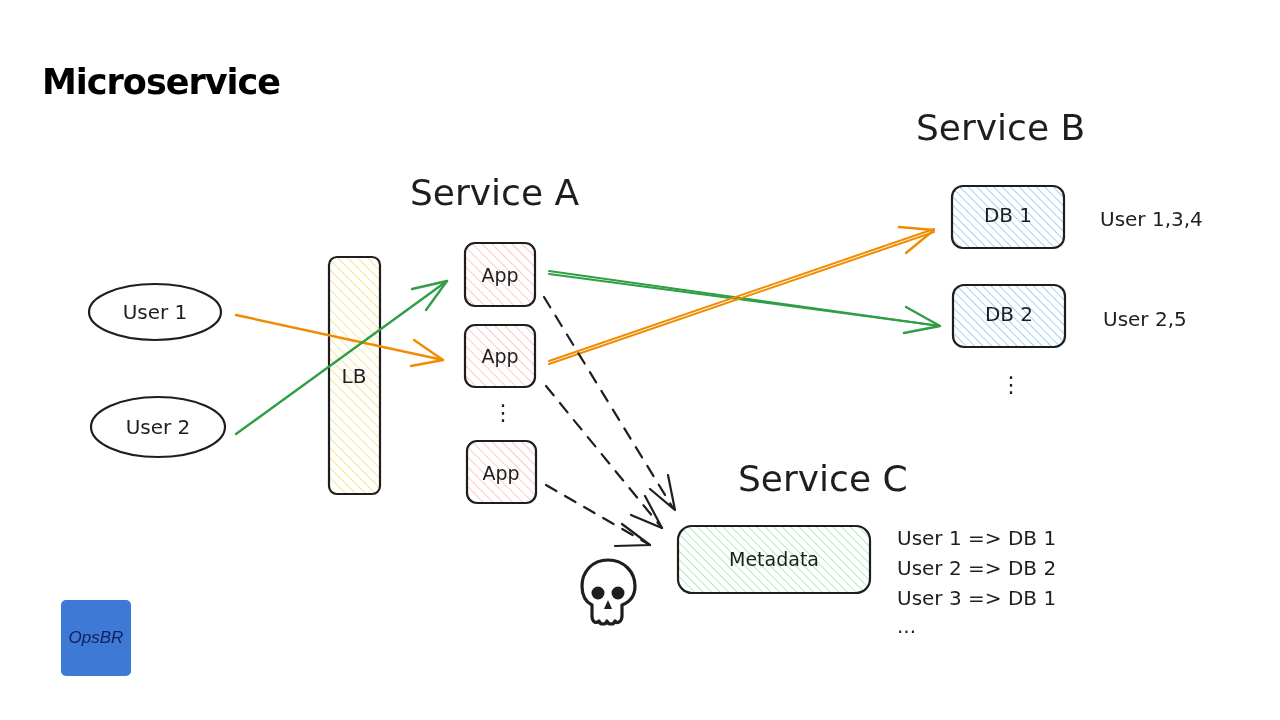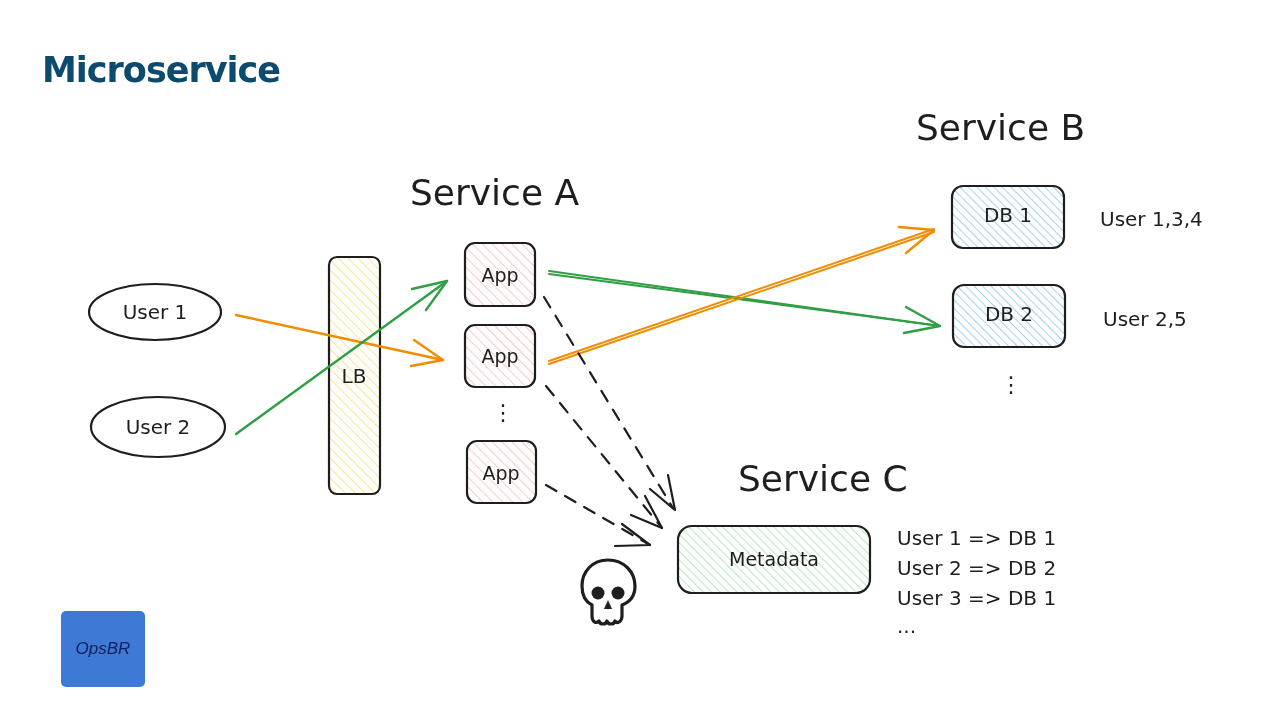--- a/index.html
+++ b/index.html
@@ -1,26 +1,26 @@
 <!DOCTYPE html>
 <html><head>
 <meta charset="utf-8">
 <style>
   html, body { margin: 0; padding: 0; background: #ffffff; }
   body { width: 1280px; height: 720px; position: relative; overflow: hidden;
          font-family: "DejaVu Sans", sans-serif; color: #1e1e1e; }
   #stage { position: absolute; left: 0; top: 0; width: 1280px; height: 720px; }
-  .title { position: absolute; left: 42px; top: 46px; font-family: "DejaVu Sans", sans-serif;
-           font-weight: bold; font-size: 35px; line-height: 48px; letter-spacing: -1px; color: #0c4a6e; }
+  .title { position: absolute; left: 42px; top: 58px; font-family: "DejaVu Sans", sans-serif;
+           font-weight: bold; font-size: 35px; line-height: 48px; letter-spacing: -1px; color: #000000; }
   .hand { font-family: "DejaVu Sans", sans-serif; fill: #1e1e1e; }
   .svc-title { font-size: 36px; }
   .label-sm { font-size: 20px; }
   .label-node { font-size: 19px; }
-  .logo { position: absolute; left: 61px; top: 600px; width: 84px; height: 76px; border-radius: 5px;
-          background: #3e79d6; display: flex; align-items: center; justify-content: center; margin-top: 11px; }
+  .logo { position: absolute; left: 61px; top: 600px; width: 70px; height: 76px; border-radius: 5px;
+          background: #3e79d6; display: flex; align-items: center; justify-content: center; }
   .logo span { font-family: "Liberation Sans", sans-serif; font-style: italic; font-size: 17px; color: #0f1f5c; }
 </style>
 </head>
 <body>
 
 <div id="stage">
   <div class="title">
     <div>Microservice</div>
   </div>
 

